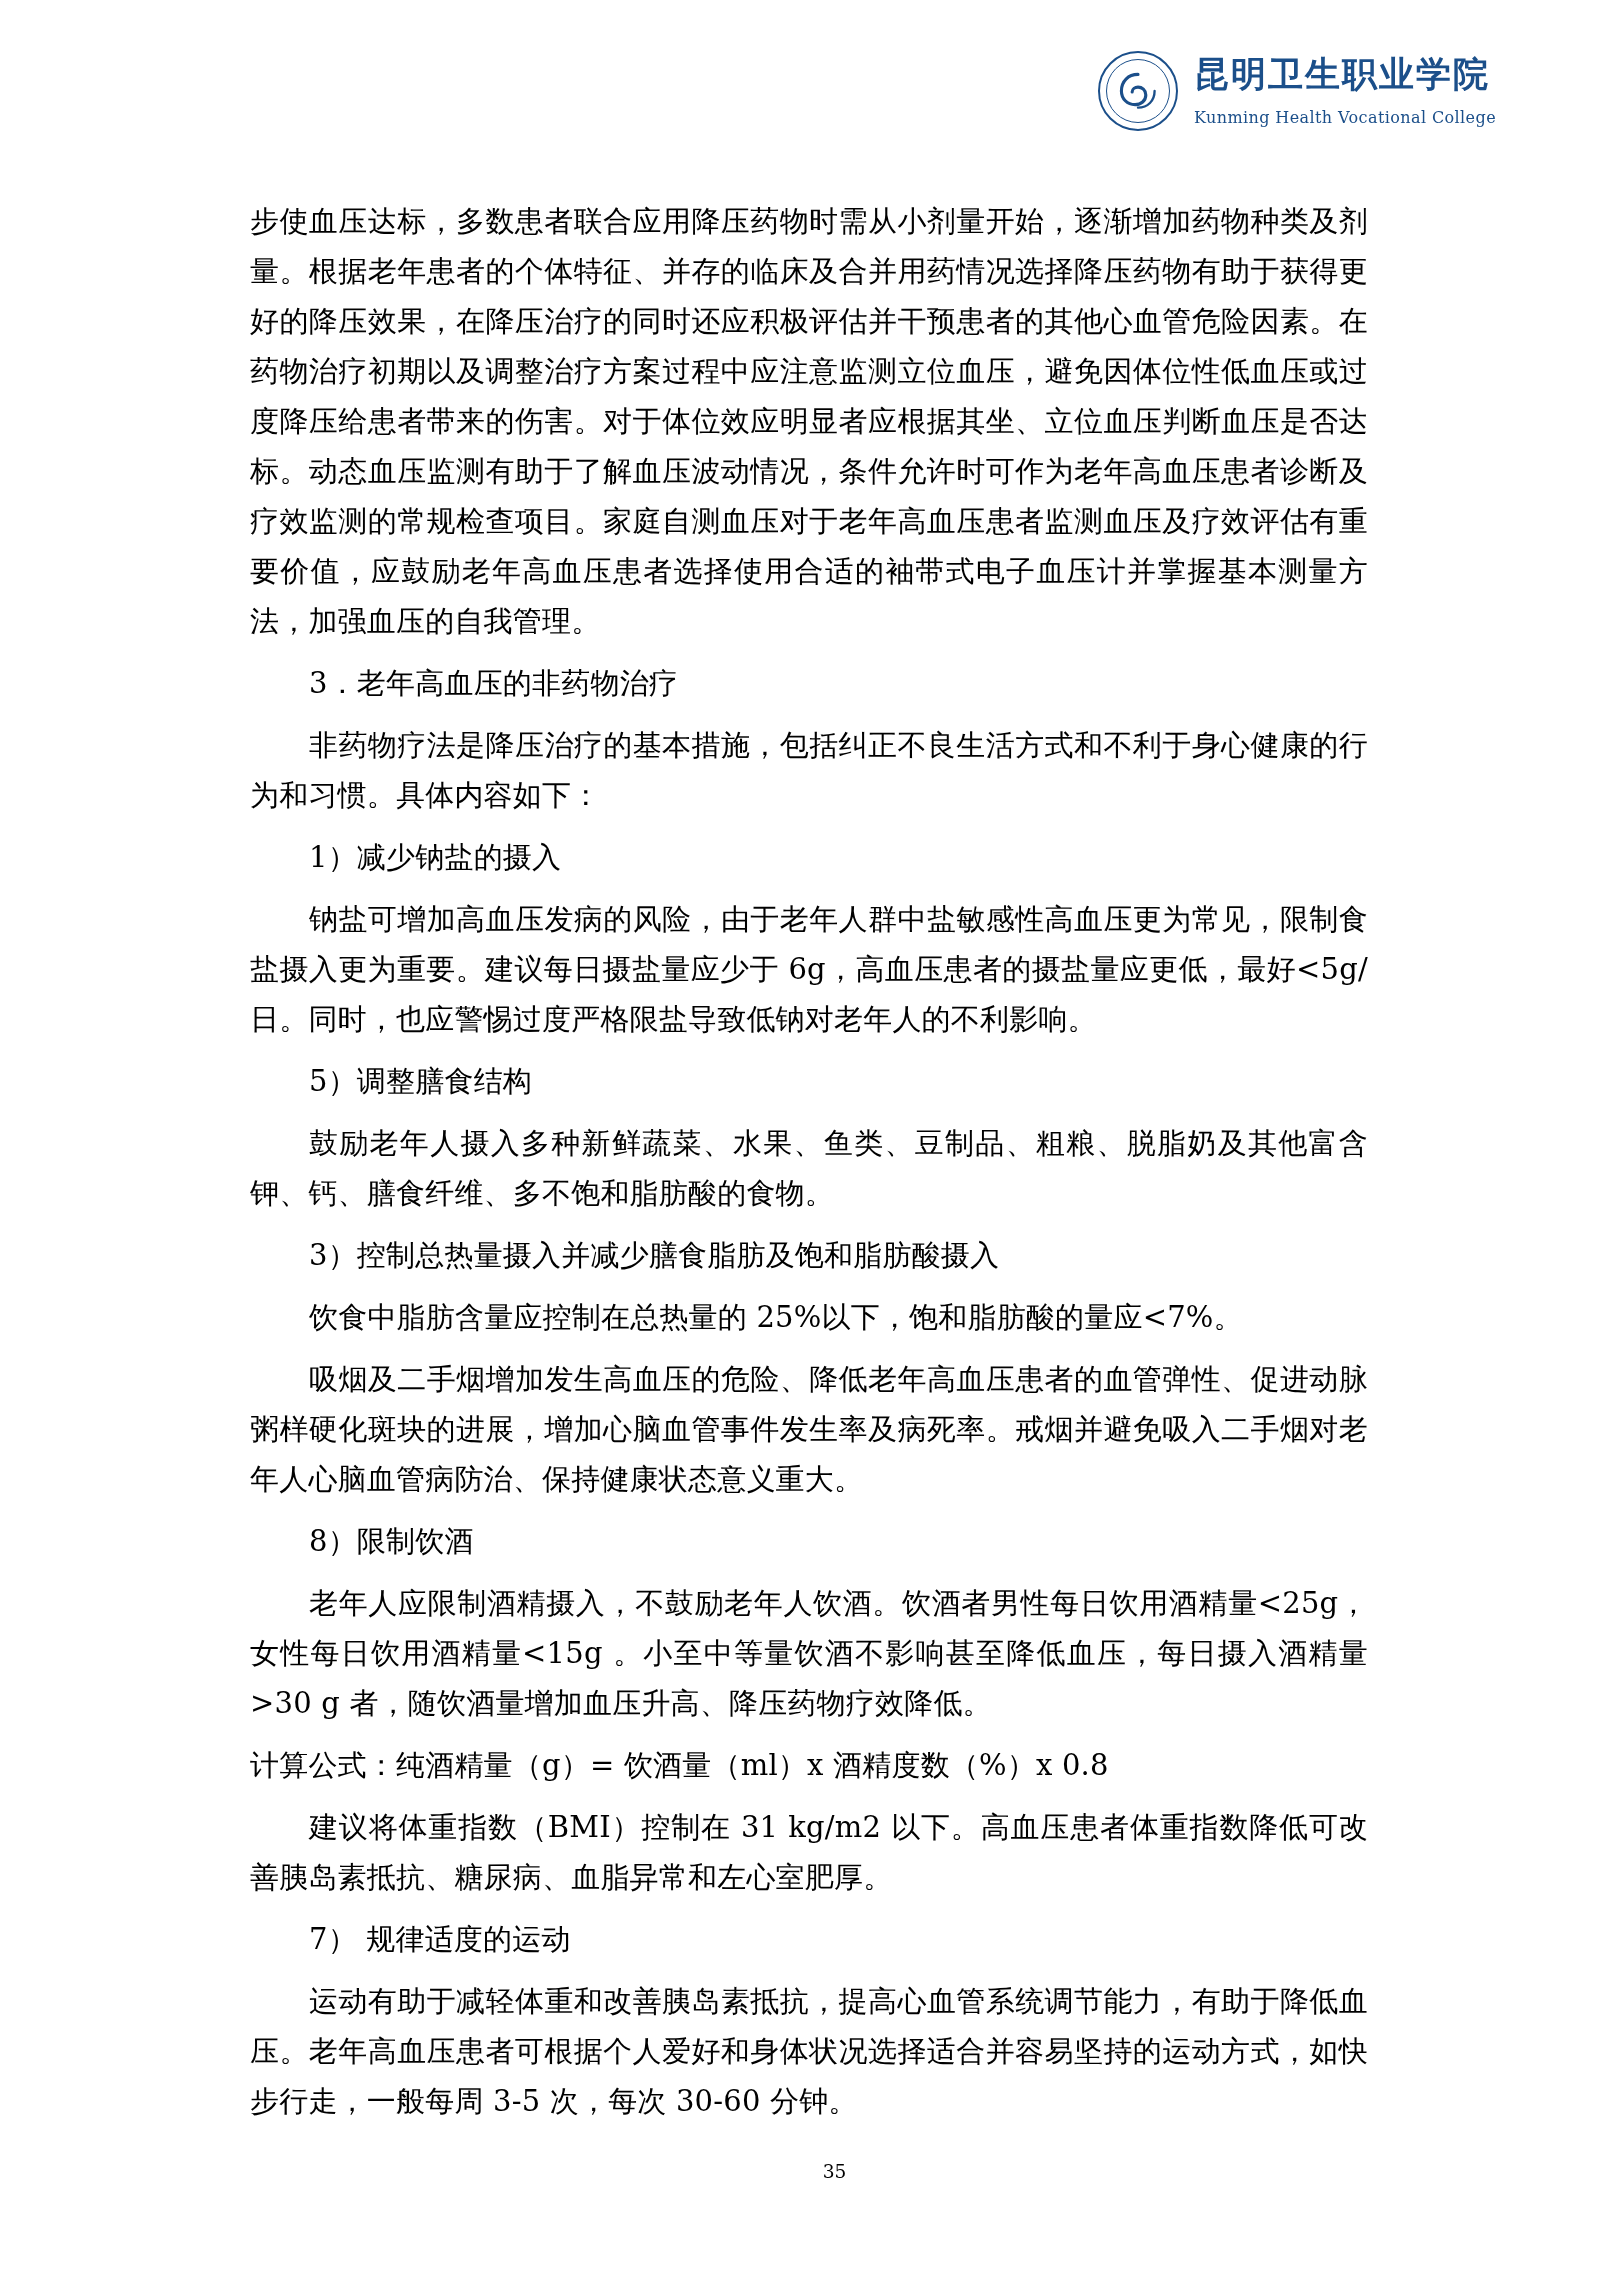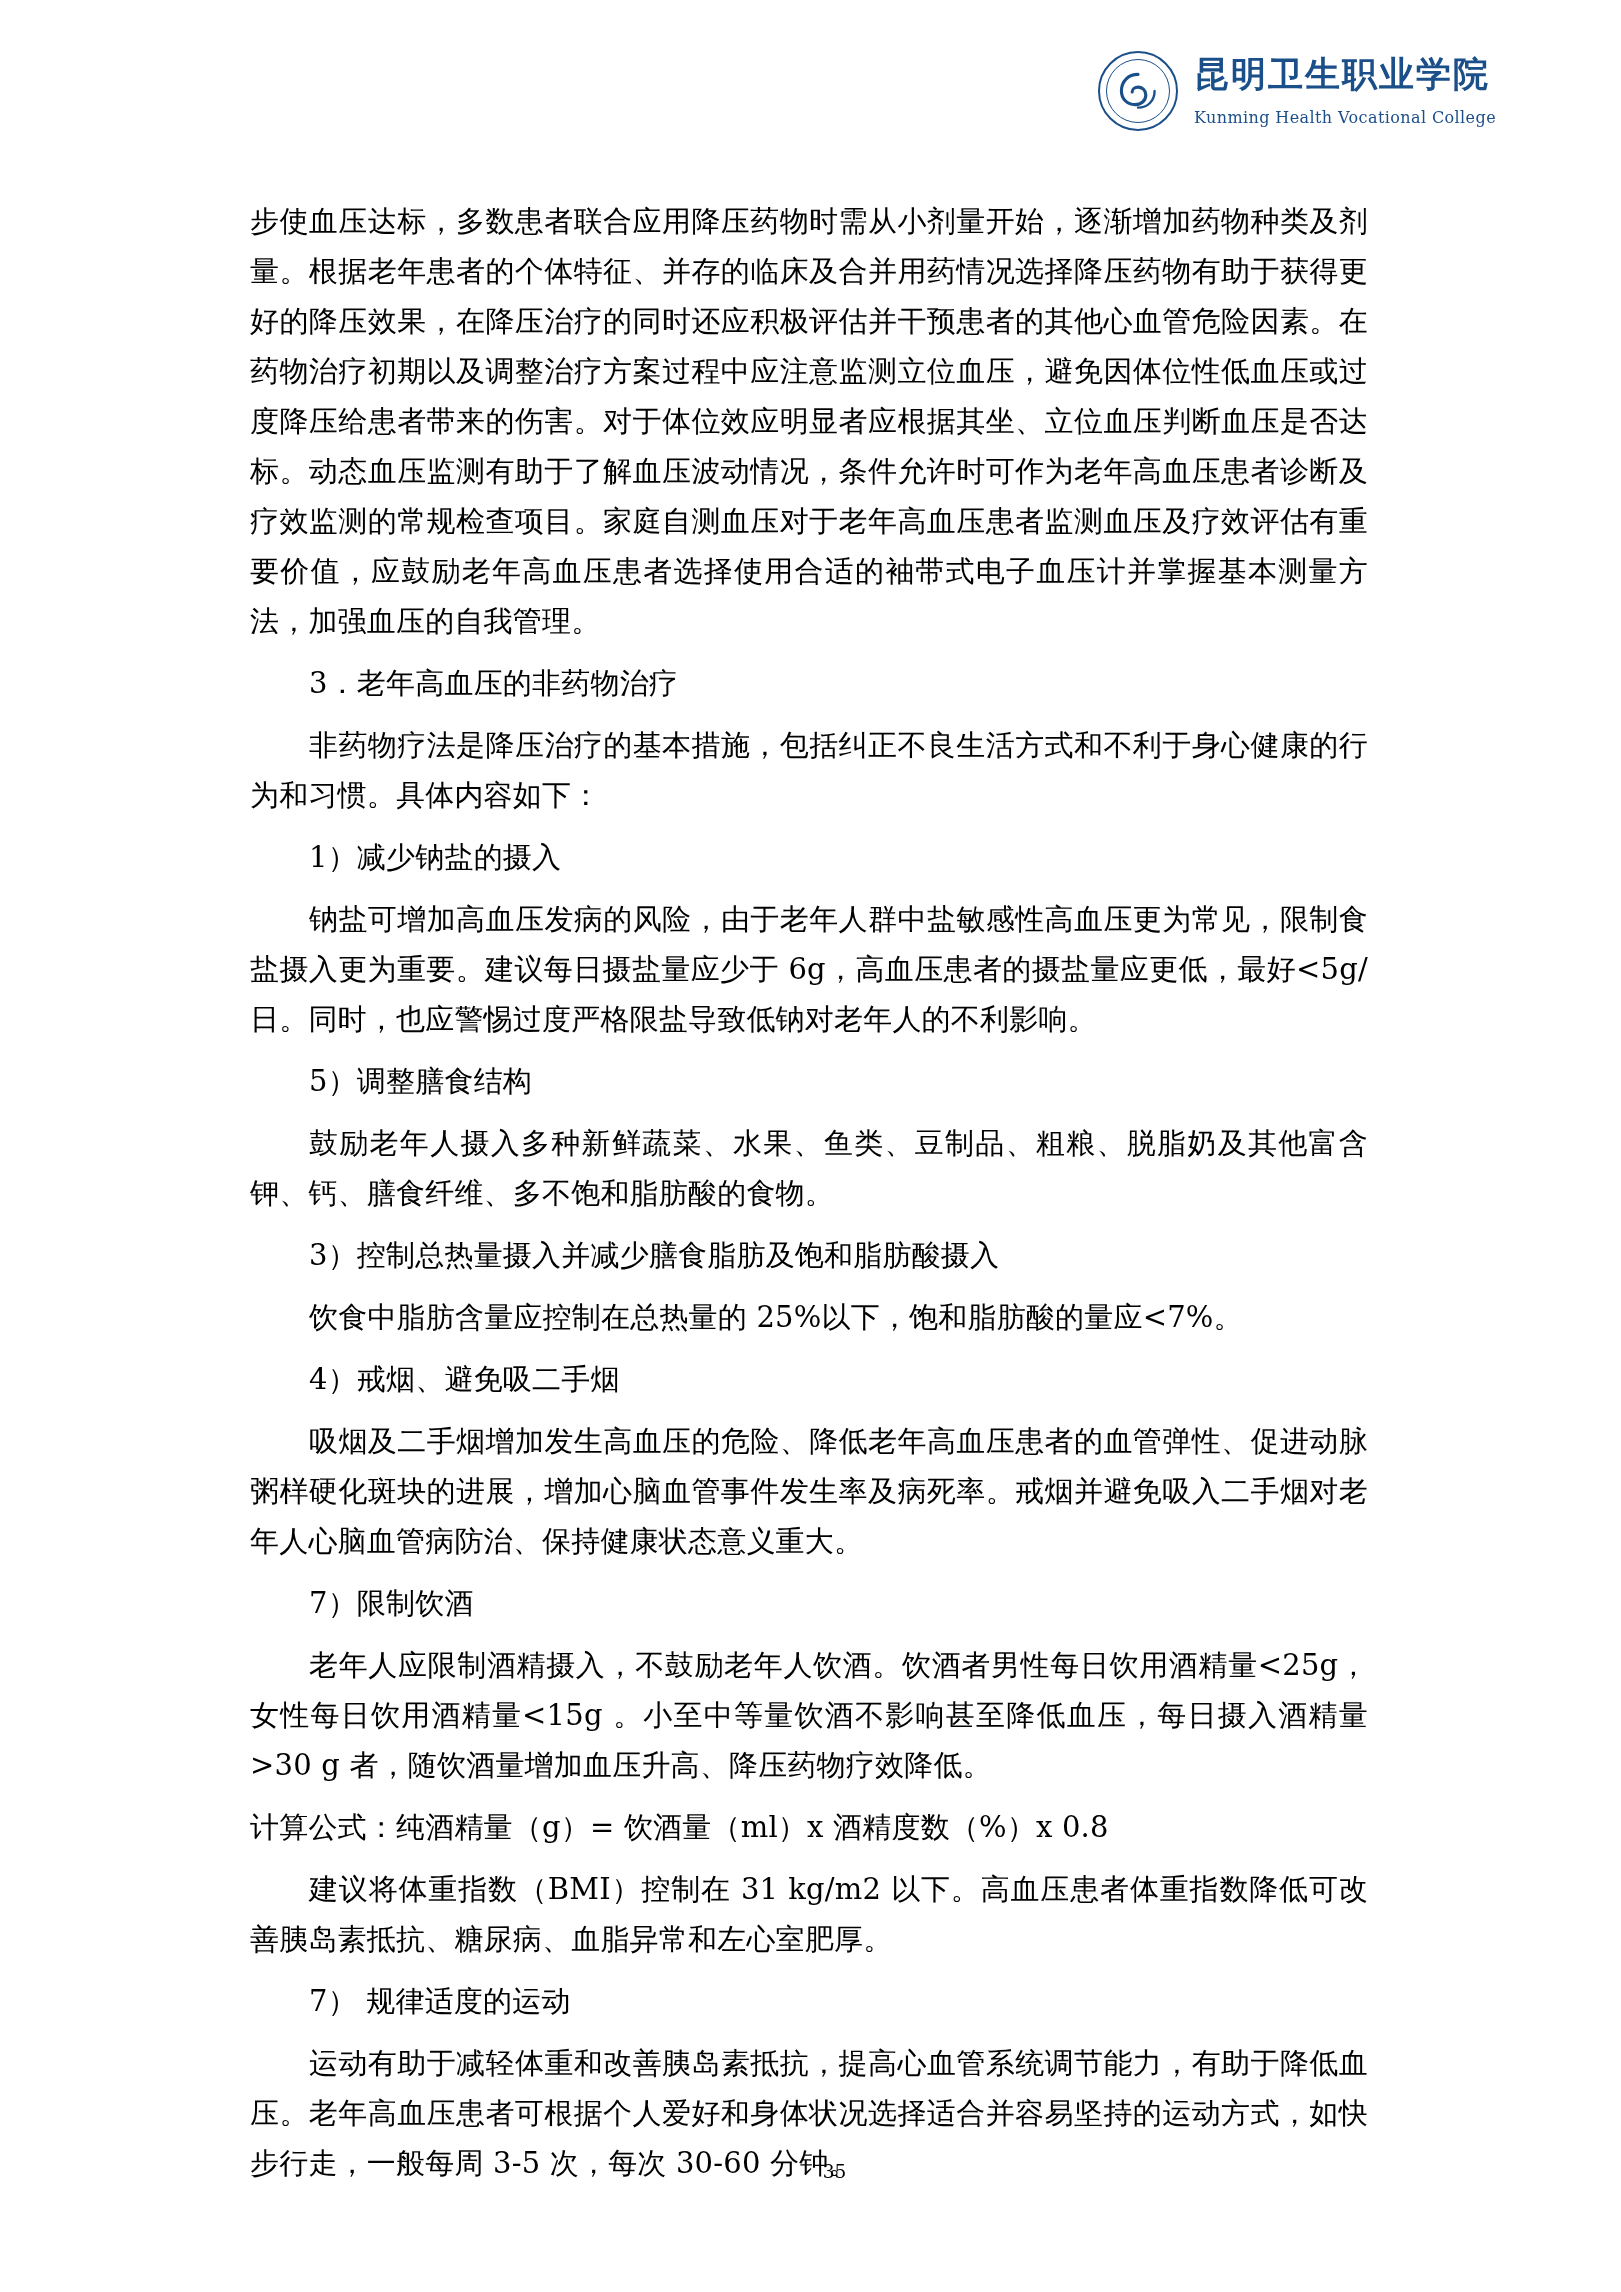--- a/index.html
+++ b/index.html
@@ -132,23 +132,22 @@
   <div class="content">
     <p class="noindent">步使血压达标，多数患者联合应用降压药物时需从小剂量开始，逐渐增加药物种类及剂量。根据老年患者的个体特征、并存的临床及合并用药情况选择降压药物有助于获得更好的降压效果，在降压治疗的同时还应积极评估并干预患者的其他心血管危险因素。在药物治疗初期以及调整治疗方案过程中应注意监测立位血压，避免因体位性低血压或过度降压给患者带来的伤害。对于体位效应明显者应根据其坐、立位血压判断血压是否达标。动态血压监测有助于了解血压波动情况，条件允许时可作为老年高血压患者诊断及疗效监测的常规检查项目。家庭自测血压对于老年高血压患者监测血压及疗效评估有重要价值，应鼓励老年高血压患者选择使用合适的袖带式电子血压计并掌握基本测量方法，加强血压的自我管理。</p>
     <p class="indent">3．老年高血压的非药物治疗</p>
     <p class="indent">非药物疗法是降压治疗的基本措施，包括纠正不良生活方式和不利于身心健康的行为和习惯。具体内容如下：</p>
     <p class="indent">1）减少钠盐的摄入</p>
     <p class="indent">钠盐可增加高血压发病的风险，由于老年人群中盐敏感性高血压更为常见，限制食盐摄入更为重要。建议每日摄盐量应少于 6g，高血压患者的摄盐量应更低，最好&lt;5g/日。同时，也应警惕过度严格限盐导致低钠对老年人的不利影响。</p>
     <p class="indent">5）调整膳食结构</p>
     <p class="indent">鼓励老年人摄入多种新鲜蔬菜、水果、鱼类、豆制品、粗粮、脱脂奶及其他富含钾、钙、膳食纤维、多不饱和脂肪酸的食物。</p>
     <p class="indent">3）控制总热量摄入并减少膳食脂肪及饱和脂肪酸摄入</p>
     <p class="indent">饮食中脂肪含量应控制在总热量的 25%以下，饱和脂肪酸的量应&lt;7%。</p>
-    <p class="indent">4）戒烟、避免吸二手烟</p>
     <p class="indent">吸烟及二手烟增加发生高血压的危险、降低老年高血压患者的血管弹性、促进动脉粥样硬化斑块的进展，增加心脑血管事件发生率及病死率。戒烟并避免吸入二手烟对老年人心脑血管病防治、保持健康状态意义重大。</p>
-    <p class="indent">7）限制饮酒</p>
+    <p class="indent">8）限制饮酒</p>
     <p class="indent">老年人应限制酒精摄入，不鼓励老年人饮酒。饮酒者男性每日饮用酒精量&lt;25g，女性每日饮用酒精量&lt;15g 。小至中等量饮酒不影响甚至降低血压，每日摄入酒精量&gt;30 g 者，随饮酒量增加血压升高、降压药物疗效降低。</p>
     <p class="noindent">计算公式：纯酒精量（g）= 饮酒量（ml）x 酒精度数（%）x 0.8</p>
     <p class="indent">建议将体重指数（BMI）控制在 31 kg/m2 以下。高血压患者体重指数降低可改善胰岛素抵抗、糖尿病、血脂异常和左心室肥厚。</p>
     <p class="indent">7） 规律适度的运动</p>
     <p class="indent">运动有助于减轻体重和改善胰岛素抵抗，提高心血管系统调节能力，有助于降低血压。老年高血压患者可根据个人爱好和身体状况选择适合并容易坚持的运动方式，如快步行走，一般每周 3-5 次，每次 30-60 分钟。</p>
   </div>
 
   <div class="footer">35</div>
 
 </div>

